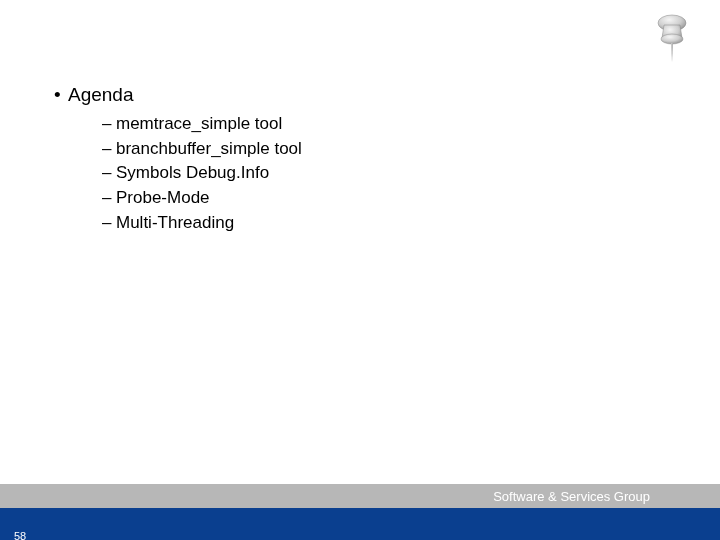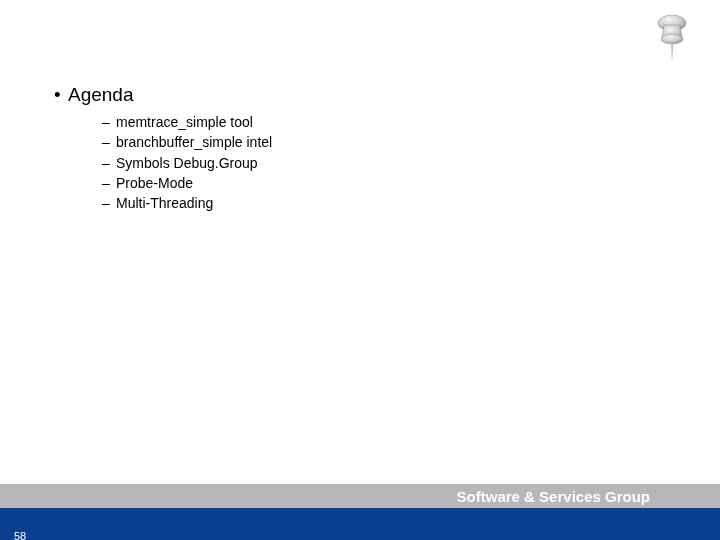--- a/index.html
+++ b/index.html
@@ -49,21 +49,21 @@
     content: "•";
     position: absolute;
     left: 0;
     font-size: 19px;
   }
   .sub-list {
     margin-top: 6px;
     margin-left: 34px;
   }
   .sub-item {
-    font-size: 14px;
+    font-size: 17px;
     color: #000;
     line-height: 1.45;
     padding-left: 14px;
     position: relative;
   }
   .sub-item::before {
     content: "–";
     position: absolute;
     left: 0;
   }
@@ -76,22 +76,22 @@
   }
   .footer-top {
     height: 24px;
     background: #b7b7b7;
     display: flex;
     align-items: center;
     justify-content: flex-end;
     padding-right: 70px;
   }
   .footer-top-text {
-    font-size: 15px;
-    font-weight: bold;
+    font-size: 13px;
+    font-weight: normal;
     color: #fff;
   }
   .footer-bottom {
     height: 32px;
     background: #0a3f8f;
     position: relative;
   }
   .page-num {
     position: absolute;
     left: 14px;
@@ -131,22 +131,22 @@
       <ellipse cx="30" cy="31" rx="11" ry="5" fill="url(#pg)" stroke="#888" stroke-width="0.5"></ellipse>
       <path d="M 29 35 L 31 35 L 30 54 Z" fill="url(#ng)"></path>
     </svg>
   </div>
 
   <div class="content">
     <div class="bullet-item">
       <span>Agenda</span>
       <div class="sub-list">
         <div class="sub-item">memtrace_simple  tool</div>
-        <div class="sub-item">branchbuffer_simple intel</div>
-        <div class="sub-item">Symbols Debug.Group</div>
+        <div class="sub-item">branchbuffer_simple tool</div>
+        <div class="sub-item">Symbols Debug.Info</div>
         <div class="sub-item">Probe-Mode</div>
         <div class="sub-item">Multi-Threading</div>
       </div>
     </div>
   </div>
 
   <div class="footer">
     <div class="footer-top">
       <span class="footer-top-text">Software &amp; Services Group</span>
     </div>

